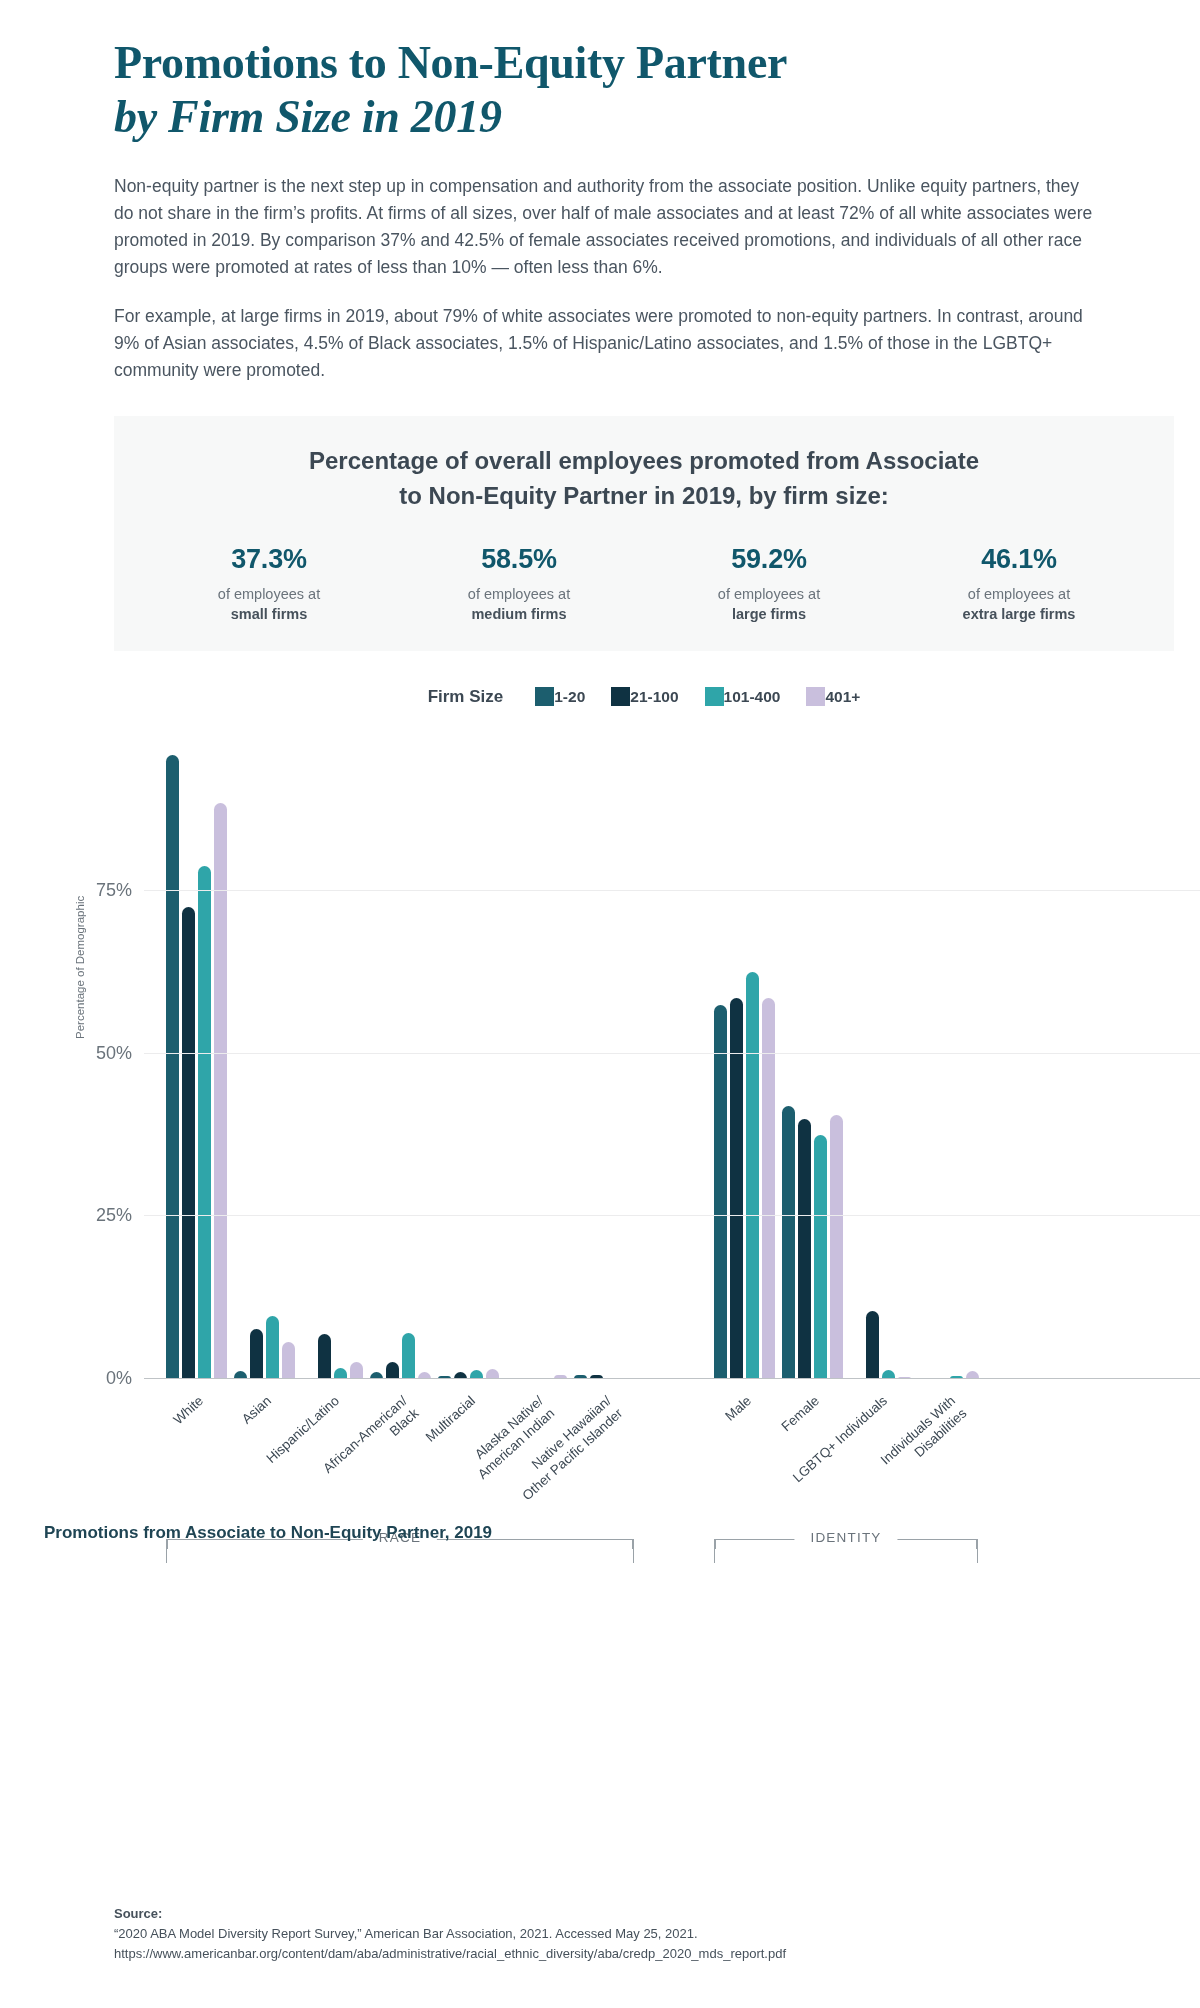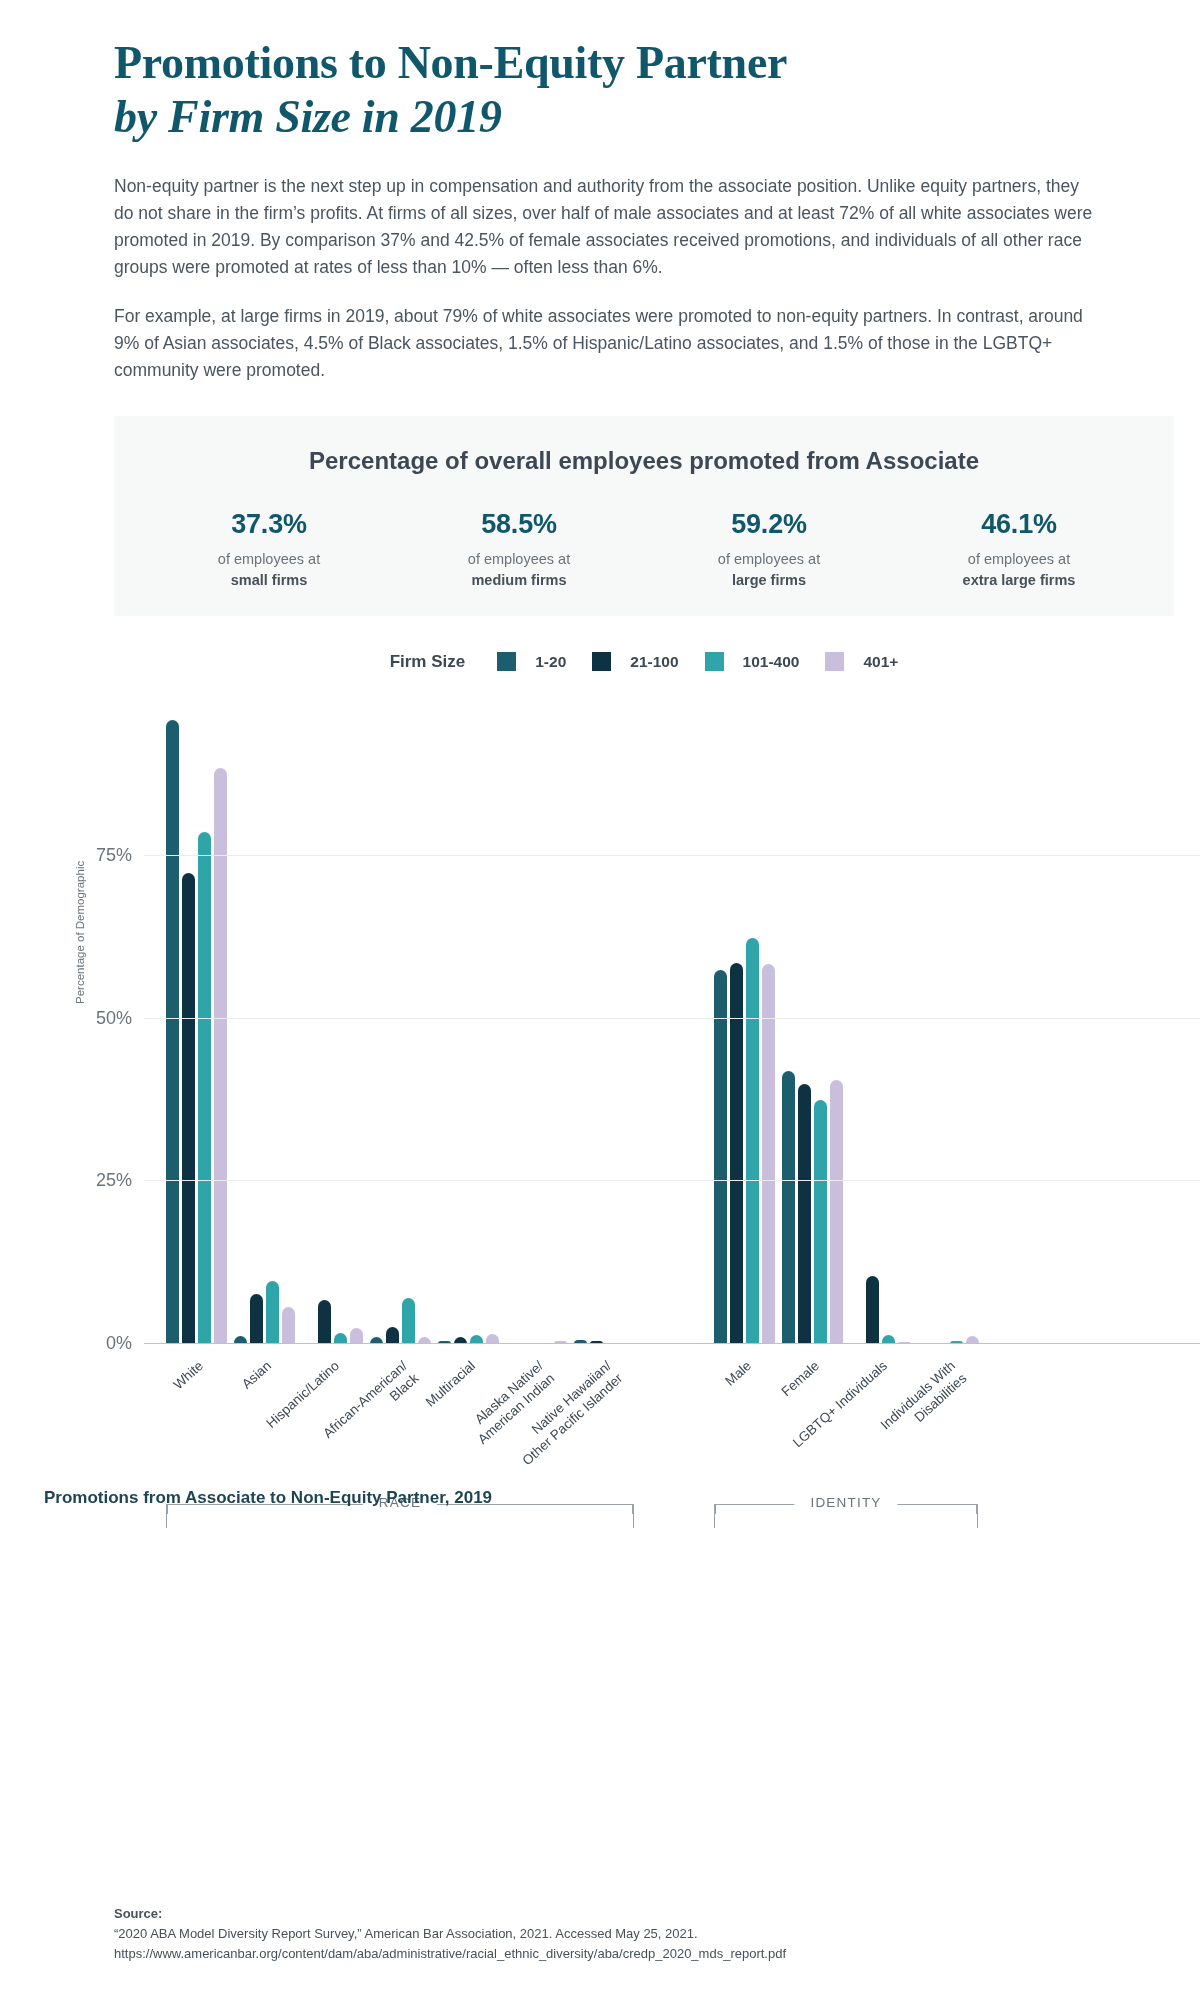--- a/index.html
+++ b/index.html
@@ -94,21 +94,21 @@
     left: 0; right: 0;
     display: flex;
     justify-content: center;
     align-items: center;
     gap: 26px;
   }
   .legend-title {
     color: #3c4853; font-weight: bold; font-size: 17px;
     margin-right: 6px;
   }
-  .legend-item { display: flex; align-items: center; gap: 19px; }
+  .legend-item { display: flex; align-items: center; gap: 0; }
   .swatch { width: 19px; height: 19px; display: block; }
   .legend-label { color: #3c4853; font-weight: bold; font-size: 15.5px; }
 
   .plot {
     position: absolute;
     left: 100px;
     right: 10px;
     top: 60px;
     height: 650px;
   }
@@ -227,20 +227,21 @@
   </div>
 
   <div class="body-copy">
     <p>Non-equity partner is the next step up in compensation and authority from the associate position. Unlike equity partners, they do not share in the firm’s profits. At firms of all sizes, over half of male associates and at least 72% of all white associates were promoted in 2019. By comparison 37% and 42.5% of female associates received promotions, and individuals of all other race groups were promoted at rates of less than 10% — often less than 6%.</p>
     <p>For example, at large firms in 2019, about 79% of white associates were promoted to non-equity partners. In contrast, around 9% of Asian associates, 4.5% of Black associates, 1.5% of Hispanic/Latino associates, and 1.5% of those in the LGBTQ+ community were promoted.</p>
   </div>
 
   <div class="stats-panel">
     <div class="stats-head">
       <div>Percentage of overall employees promoted from Associate</div>
+      <div>to Non-Equity Partner in 2019, by firm size:</div>
     </div>
     <div class="stats-row">
       <div class="stat">
         <div class="stat-value">37.3%</div>
         <div class="stat-caption">
           <span>of employees at</span>
           <span class="strong">small firms</span>
         </div>
       </div>
       <div class="stat">

